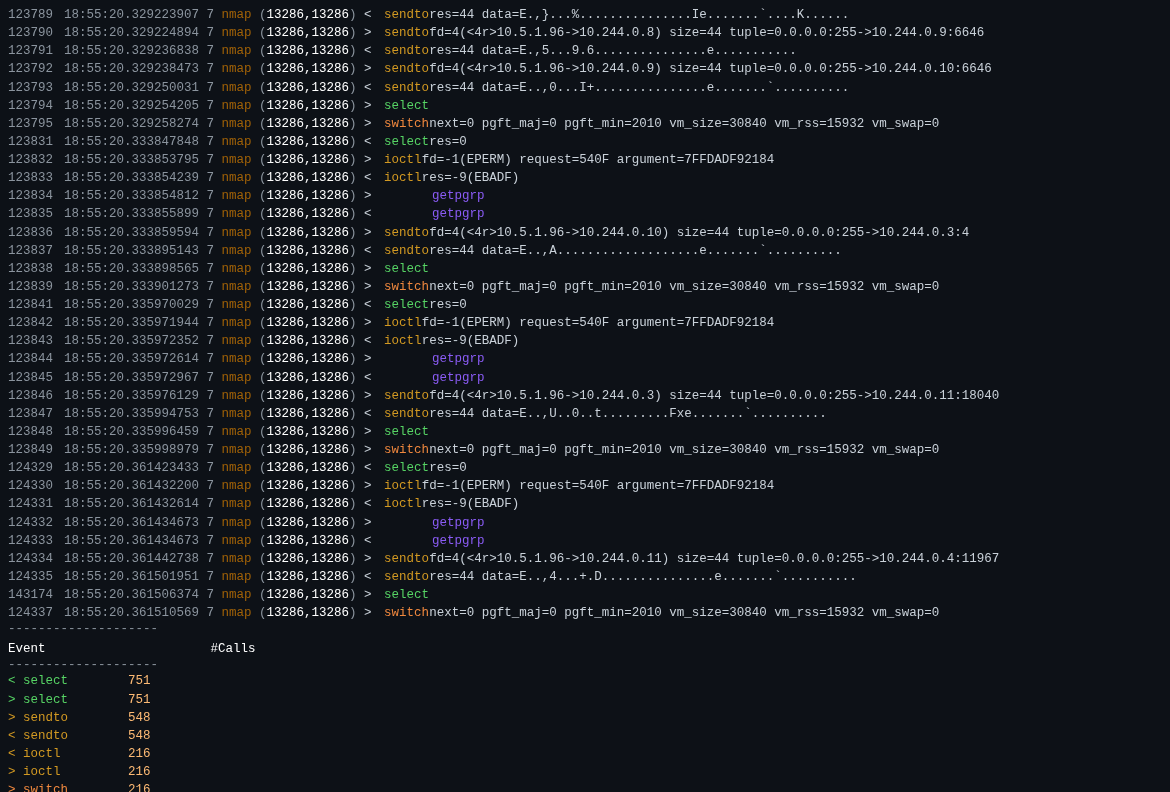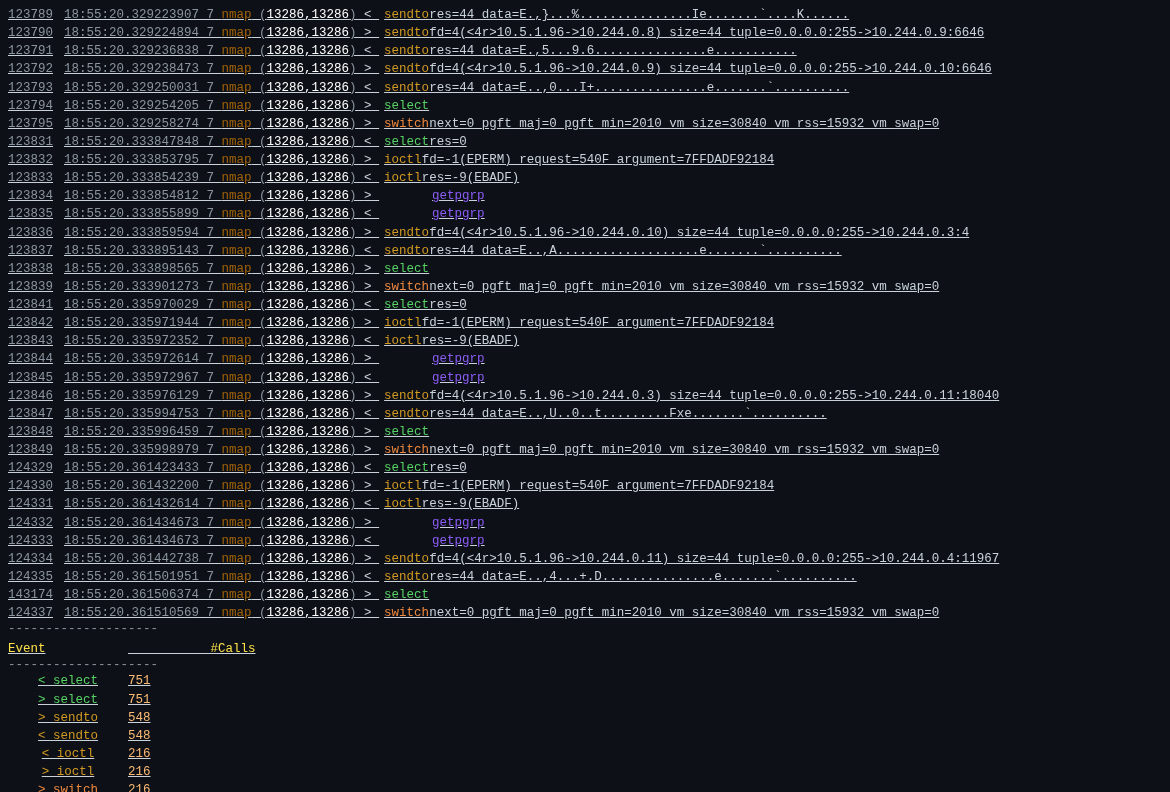--- a/index.html
+++ b/index.html
@@ -16,39 +16,38 @@
       background-color: #0d1117;
       padding: 6px 8px;
       width: 100%;
       min-height: 792px;
     }
     .line {
       display: flex;
       flex-wrap: nowrap;
       white-space: pre;
       line-height: 1.45;
-      text-decoration: underline;
     }
     .col-num { color: #8b949e; min-width: 56px; display: inline-block; }
     .col-time { color: #8b949e; min-width: 130px; display: inline-block; }
     .col-pid { color: #8b949e; min-width: 18px; display: inline-block; }
     .col-proc { color: #a16207; display: inline-block; }
     .col-paren { color: #8b949e; display: inline-block; }
     .col-pid-inner { color: #ffffff; display: inline-block; }
     .col-arrow { color: #c9d1d9; display: inline-block; min-width: 20px; }
     .col-syscall-select { color: #56d364; display: inline-block; }
     .col-syscall-sendto { color: #d29922; display: inline-block; }
     .col-syscall-ioctl { color: #d29922; display: inline-block; }
     .col-syscall-getpgrp { color: #8b5cf6; display: inline-block; margin-left: 48px; }
     .col-syscall-switch { color: #f0883e; display: inline-block; }
     .col-args { color: #c9d1d9; display: inline-block; }
     .separator { color: #8b949e; }
     .summary-table { margin-top: 4px; }
-    .summary-header { color: #fde047; }
-    .summary-row { display: flex; text-align: center; }
+    .summary-header { color: #ffffff; }
+    .summary-row { display: flex; }
     .s-count { color: #fdba74; }
   </style>
 </head>
 <body>
 
 <div class="terminal">
   <div id="lines-container">
       <div class="line"><span class="col-num">123789</span><span class="col-time">18:55:20.329223907</span><span class="col-pid"> 7 </span><span class="col-proc">nmap</span><span class="col-paren"> (</span><span class="col-pid-inner">13286,13286</span><span class="col-paren">) </span><span class="col-arrow">&lt; </span><span class="col-syscall-sendto">sendto</span> <span class="col-args">res=44 data=E.,}...%...............Ie.......`....K......</span></div>
       <div class="line"><span class="col-num">123790</span><span class="col-time">18:55:20.329224894</span><span class="col-pid"> 7 </span><span class="col-proc">nmap</span><span class="col-paren"> (</span><span class="col-pid-inner">13286,13286</span><span class="col-paren">) </span><span class="col-arrow">&gt; </span><span class="col-syscall-sendto">sendto</span> <span class="col-args">fd=4(&lt;4r&gt;10.5.1.96-&gt;10.244.0.8) size=44 tuple=0.0.0.0:255-&gt;10.244.0.9:6646</span></div>
       <div class="line"><span class="col-num">123791</span><span class="col-time">18:55:20.329236838</span><span class="col-pid"> 7 </span><span class="col-proc">nmap</span><span class="col-paren"> (</span><span class="col-pid-inner">13286,13286</span><span class="col-paren">) </span><span class="col-arrow">&lt; </span><span class="col-syscall-sendto">sendto</span> <span class="col-args">res=44 data=E.,5...9.6...............e...........</span></div>

